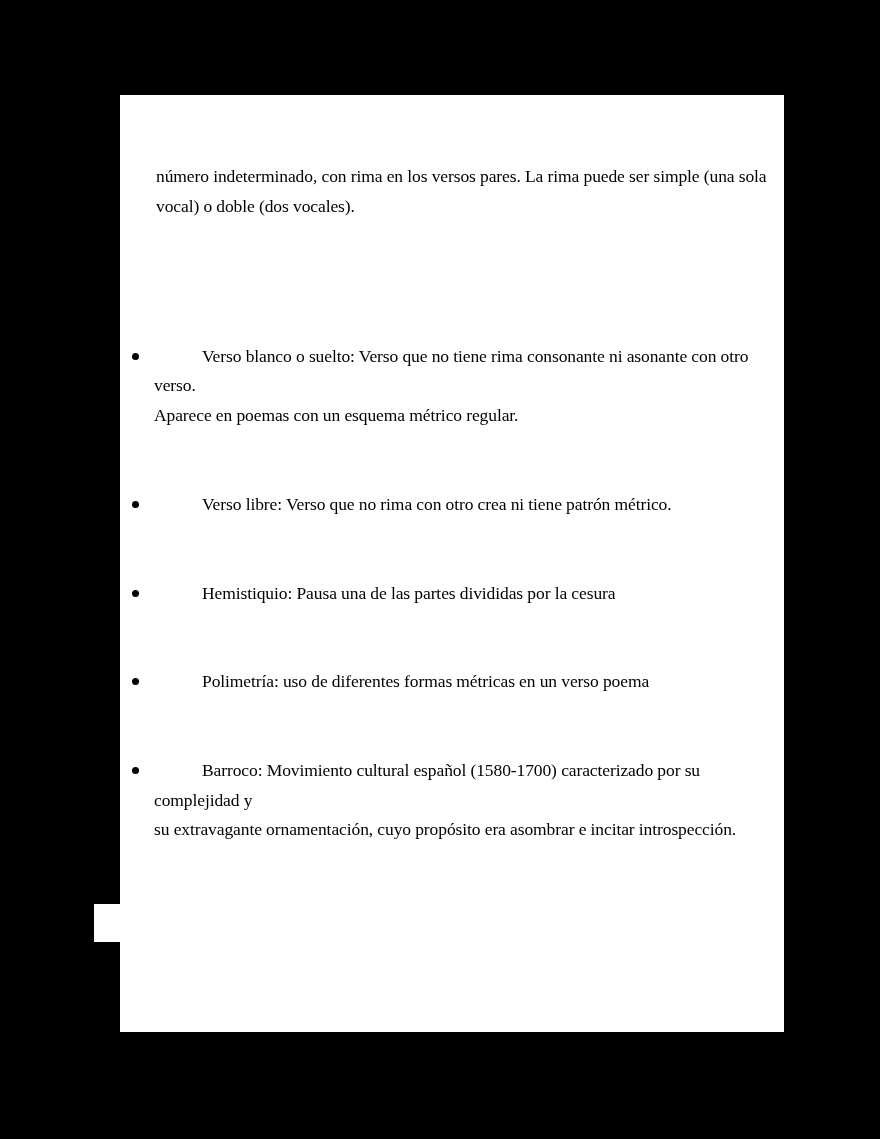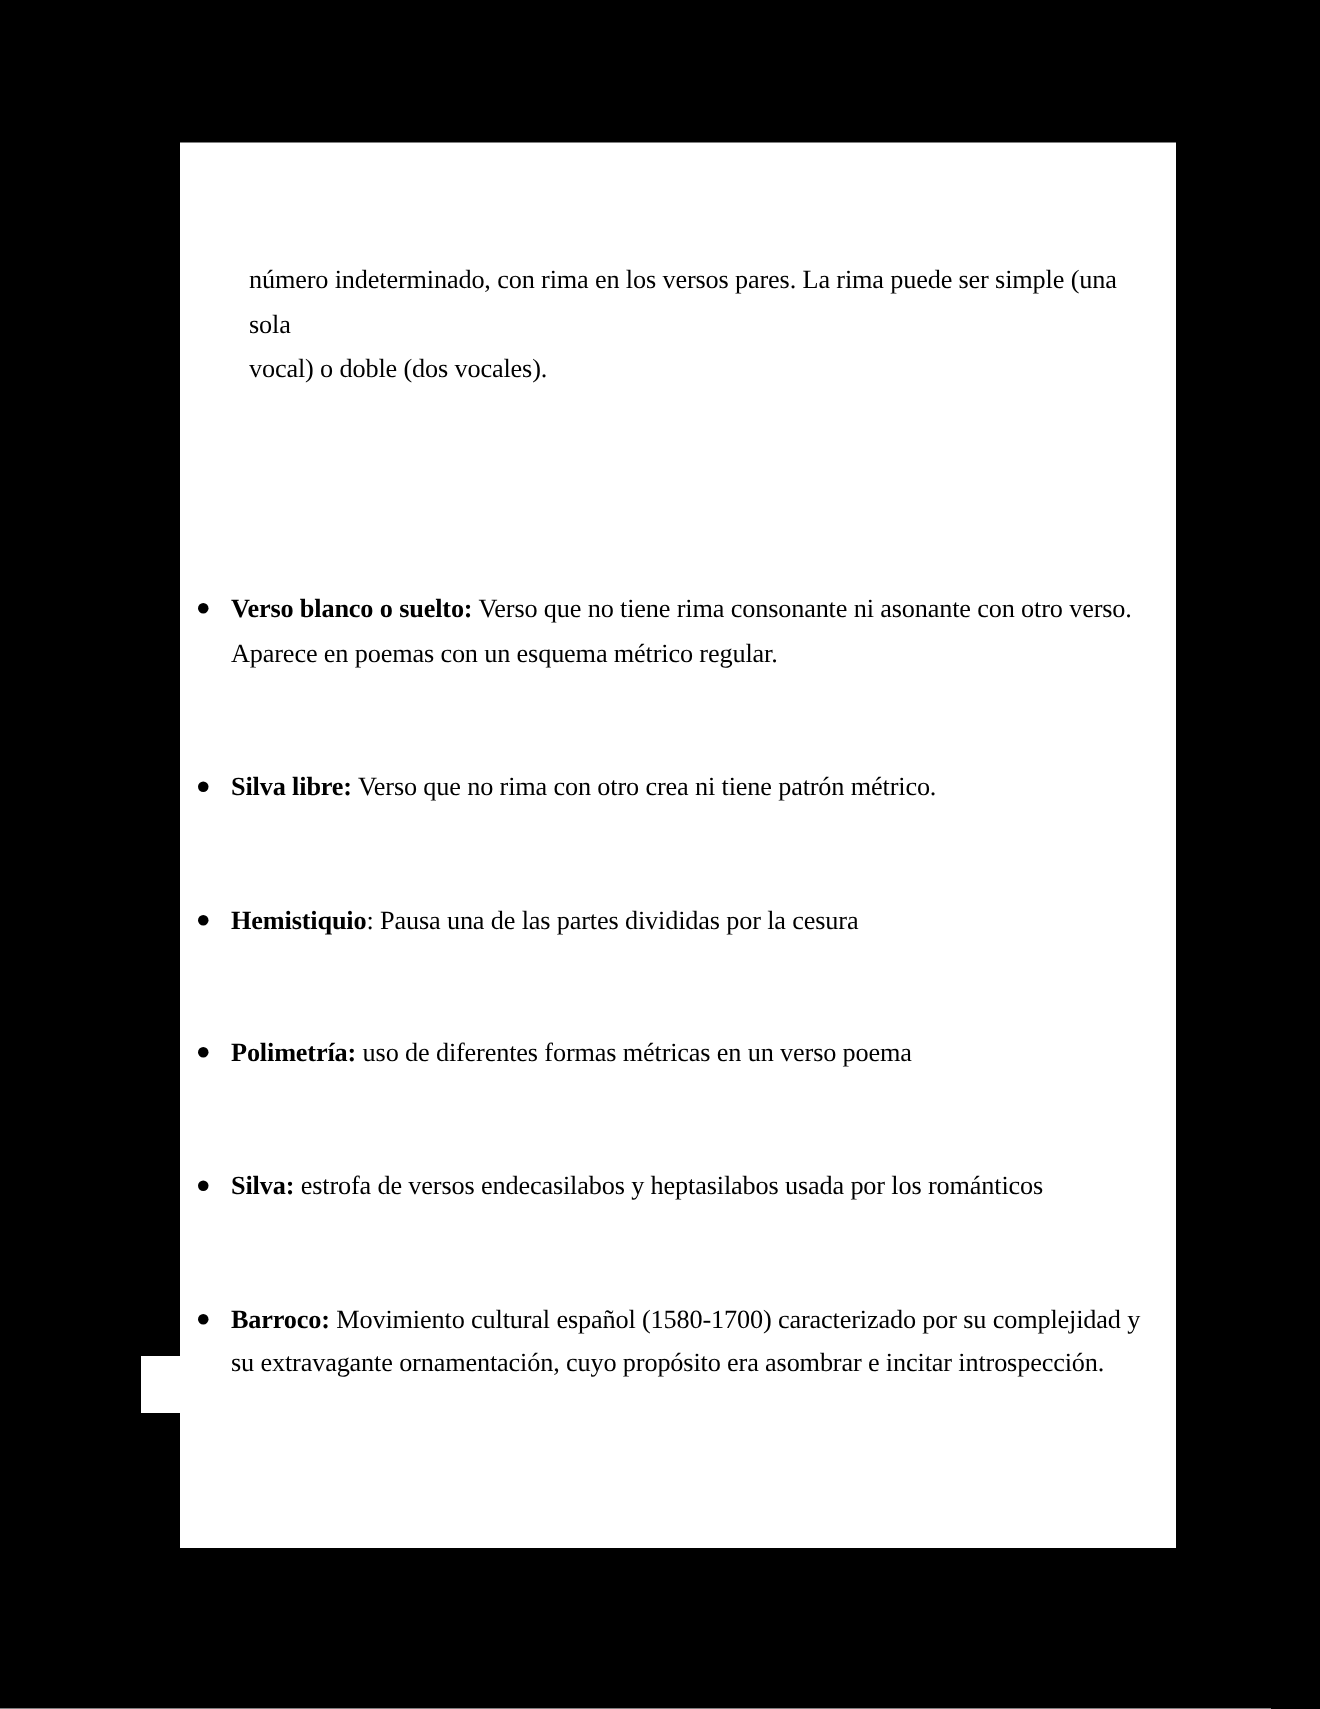--- a/index.html
+++ b/index.html
@@ -36,21 +36,21 @@
     top: 6px;
     left: 34px;
     width: 622px;
     font-size: 17.5px;
     line-height: 29.6px;
     letter-spacing: -0.1px;
     white-space: pre-wrap;
     color: #000000;
   }
   p.intro {
-    margin: 12px;
+    margin: 2px;
     padding: 0;
   }
   ul.glossary {
     margin: 0;
     padding: 0;
     list-style: none;
   }
   ul.glossary li {
     position: relative;
     margin: 0;
@@ -59,39 +59,39 @@
   .bullet {
     position: absolute;
     left: -22px;
     top: 11px;
     width: 7px;
     height: 7px;
     background: #000000;
     border-radius: 50%;
   }
   .term {
-    font-weight: bold;
+    font-weight: normal;
+    margin-left: 48px;
   }
 </style>
 </head>
 <body>
 
 <div class="notch"></div>
 
 <div class="paper">
   <div class="content">
     <p class="intro">número indeterminado, con rima en los versos pares. La rima puede ser simple (una sola
 vocal) o doble (dos vocales).</p>
     <ul class="glossary">
       <li><span class="bullet"></span><span class="term">Verso blanco o suelto:</span><span> Verso que no tiene rima consonante ni asonante con otro verso.
 Aparece en poemas con un esquema métrico regular.</span></li>
-      <li><span class="bullet"></span><span class="term">Silva libre:</span><span> Verso que no rima con otro crea ni tiene patrón métrico.</span></li>
+      <li><span class="bullet"></span><span class="term">Verso libre:</span><span> Verso que no rima con otro crea ni tiene patrón métrico.</span></li>
       <li><span class="bullet"></span><span class="term">Hemistiquio</span><span>: Pausa una de las partes divididas por la cesura</span></li>
       <li><span class="bullet"></span><span class="term">Polimetría:</span><span> uso de diferentes formas métricas en un verso poema</span></li>
-      <li><span class="bullet"></span><span class="term">Silva:</span><span> estrofa de versos endecasilabos y heptasilabos usada por los románticos</span></li>
       <li><span class="bullet"></span><span class="term">Barroco:</span><span> Movimiento cultural español (1580-1700) caracterizado por su complejidad y
 su extravagante ornamentación, cuyo propósito era asombrar e incitar introspección.</span></li>
       
       
       
       
       
     </ul>
   </div>
 </div>

